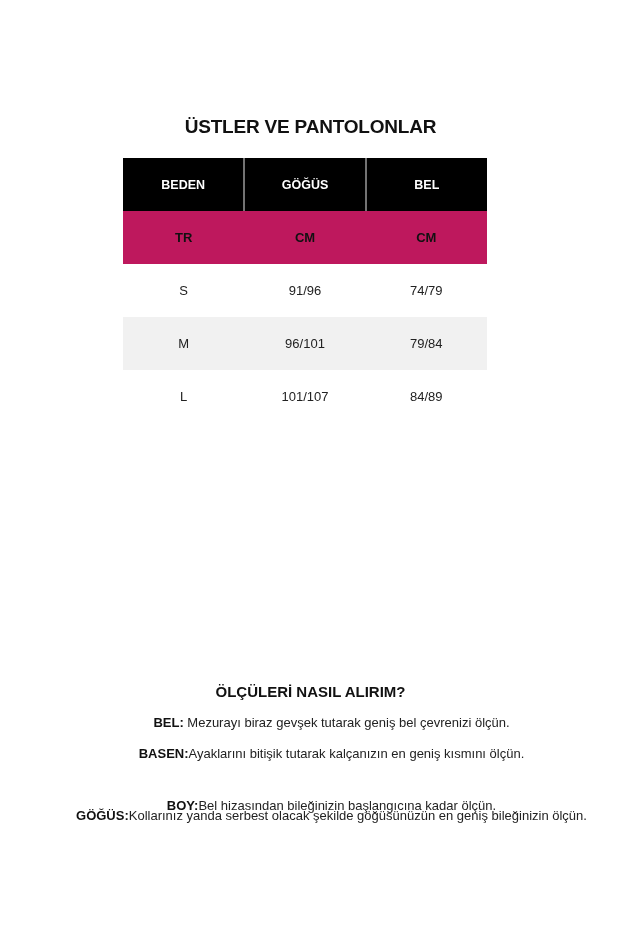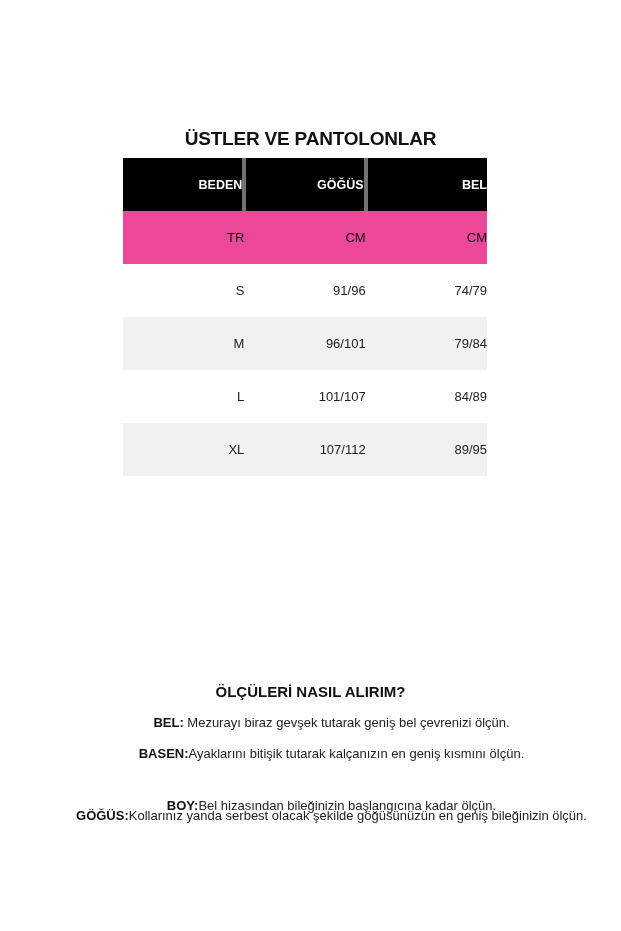--- a/index.html
+++ b/index.html
@@ -1,27 +1,27 @@
 <!DOCTYPE html>
 <html><head>
   <meta charset="utf-8">
   <style>
     html, body { margin: 0; padding: 0; background: #ffffff; }
     body { width: 621px; height: 931px; position: relative; overflow: hidden;
            font-family: "Liberation Sans", sans-serif; color: #111111; }
-    .title { position: absolute; top: 128px; left: 0; width: 621px; text-align: center;
+    .title { position: absolute; top: 116px; left: 0; width: 621px; text-align: center;
              font-weight: bold; font-size: 19px; letter-spacing: -0.2px; color: #111; }
     .size-table { position: absolute; top: 158px; left: 123px; width: 364px;
                   border-collapse: collapse; table-layout: fixed; }
-    .size-table th, .size-table td { height: 53px; padding: 0; text-align: right;
+    .size-table th, .size-table td { height: 53px; padding: 0; text-align: center;
                   vertical-align: middle; font-size: 13px; }
     .size-table thead th { background: #000000; color: #ffffff; font-weight: bold;
-                  font-size: 12.5px; border-left: 4px solid #737373; }
+                  font-size: 12.5px; border-left: 2px solid #737373; }
     .size-table thead th:first-child { border-left: none; }
-    .size-table tr.unit td { background: #ec4899; font-weight: normal; font-size: 13px; }
+    .size-table tr.unit td { background: #be185d; font-weight: bold; font-size: 13px; }
     .size-table tr.row td { color: #222; }
     .size-table tr.row.alt td { background: #f1f1f1; }
     .size-table col { width: 33.33%; }
 
     .howto-title { position: absolute; top: 683px; left: 0; width: 621px; text-align: center;
                    font-weight: bold; font-size: 15px; color: #111; }
     .instr { position: absolute; left: 0; width: 621px; text-align: center; font-size: 13px;
              color: #222; white-space: nowrap; }
     .instr b { font-weight: bold; color: #111; padding-left: 42px; }
     .i1 { top: 715px; }
@@ -61,25 +61,20 @@
     <tr class="row alt">
       <td>M</td>
       <td>96/101</td>
       <td>79/84</td>
     </tr>
     <tr class="row">
       <td>L</td>
       <td>101/107</td>
       <td>84/89</td>
     </tr>
-    <tr class="row alt">
-      <td>XL</td>
-      <td>107/112</td>
-      <td>89/95</td>
-    </tr>
   </tbody>
 </table>
 
 <div class="howto-title">ÖLÇÜLERİ NASIL ALIRIM?</div>
 
 <div class="instr i1">
   <b>BEL:</b><span> Mezurayı biraz gevşek tutarak geniş bel çevrenizi ölçün.</span>
 </div>
 <div class="instr i2">
   <b>BASEN:</b><span>Ayaklarını bitişik tutarak kalçanızın en geniş kısmını ölçün.</span>

